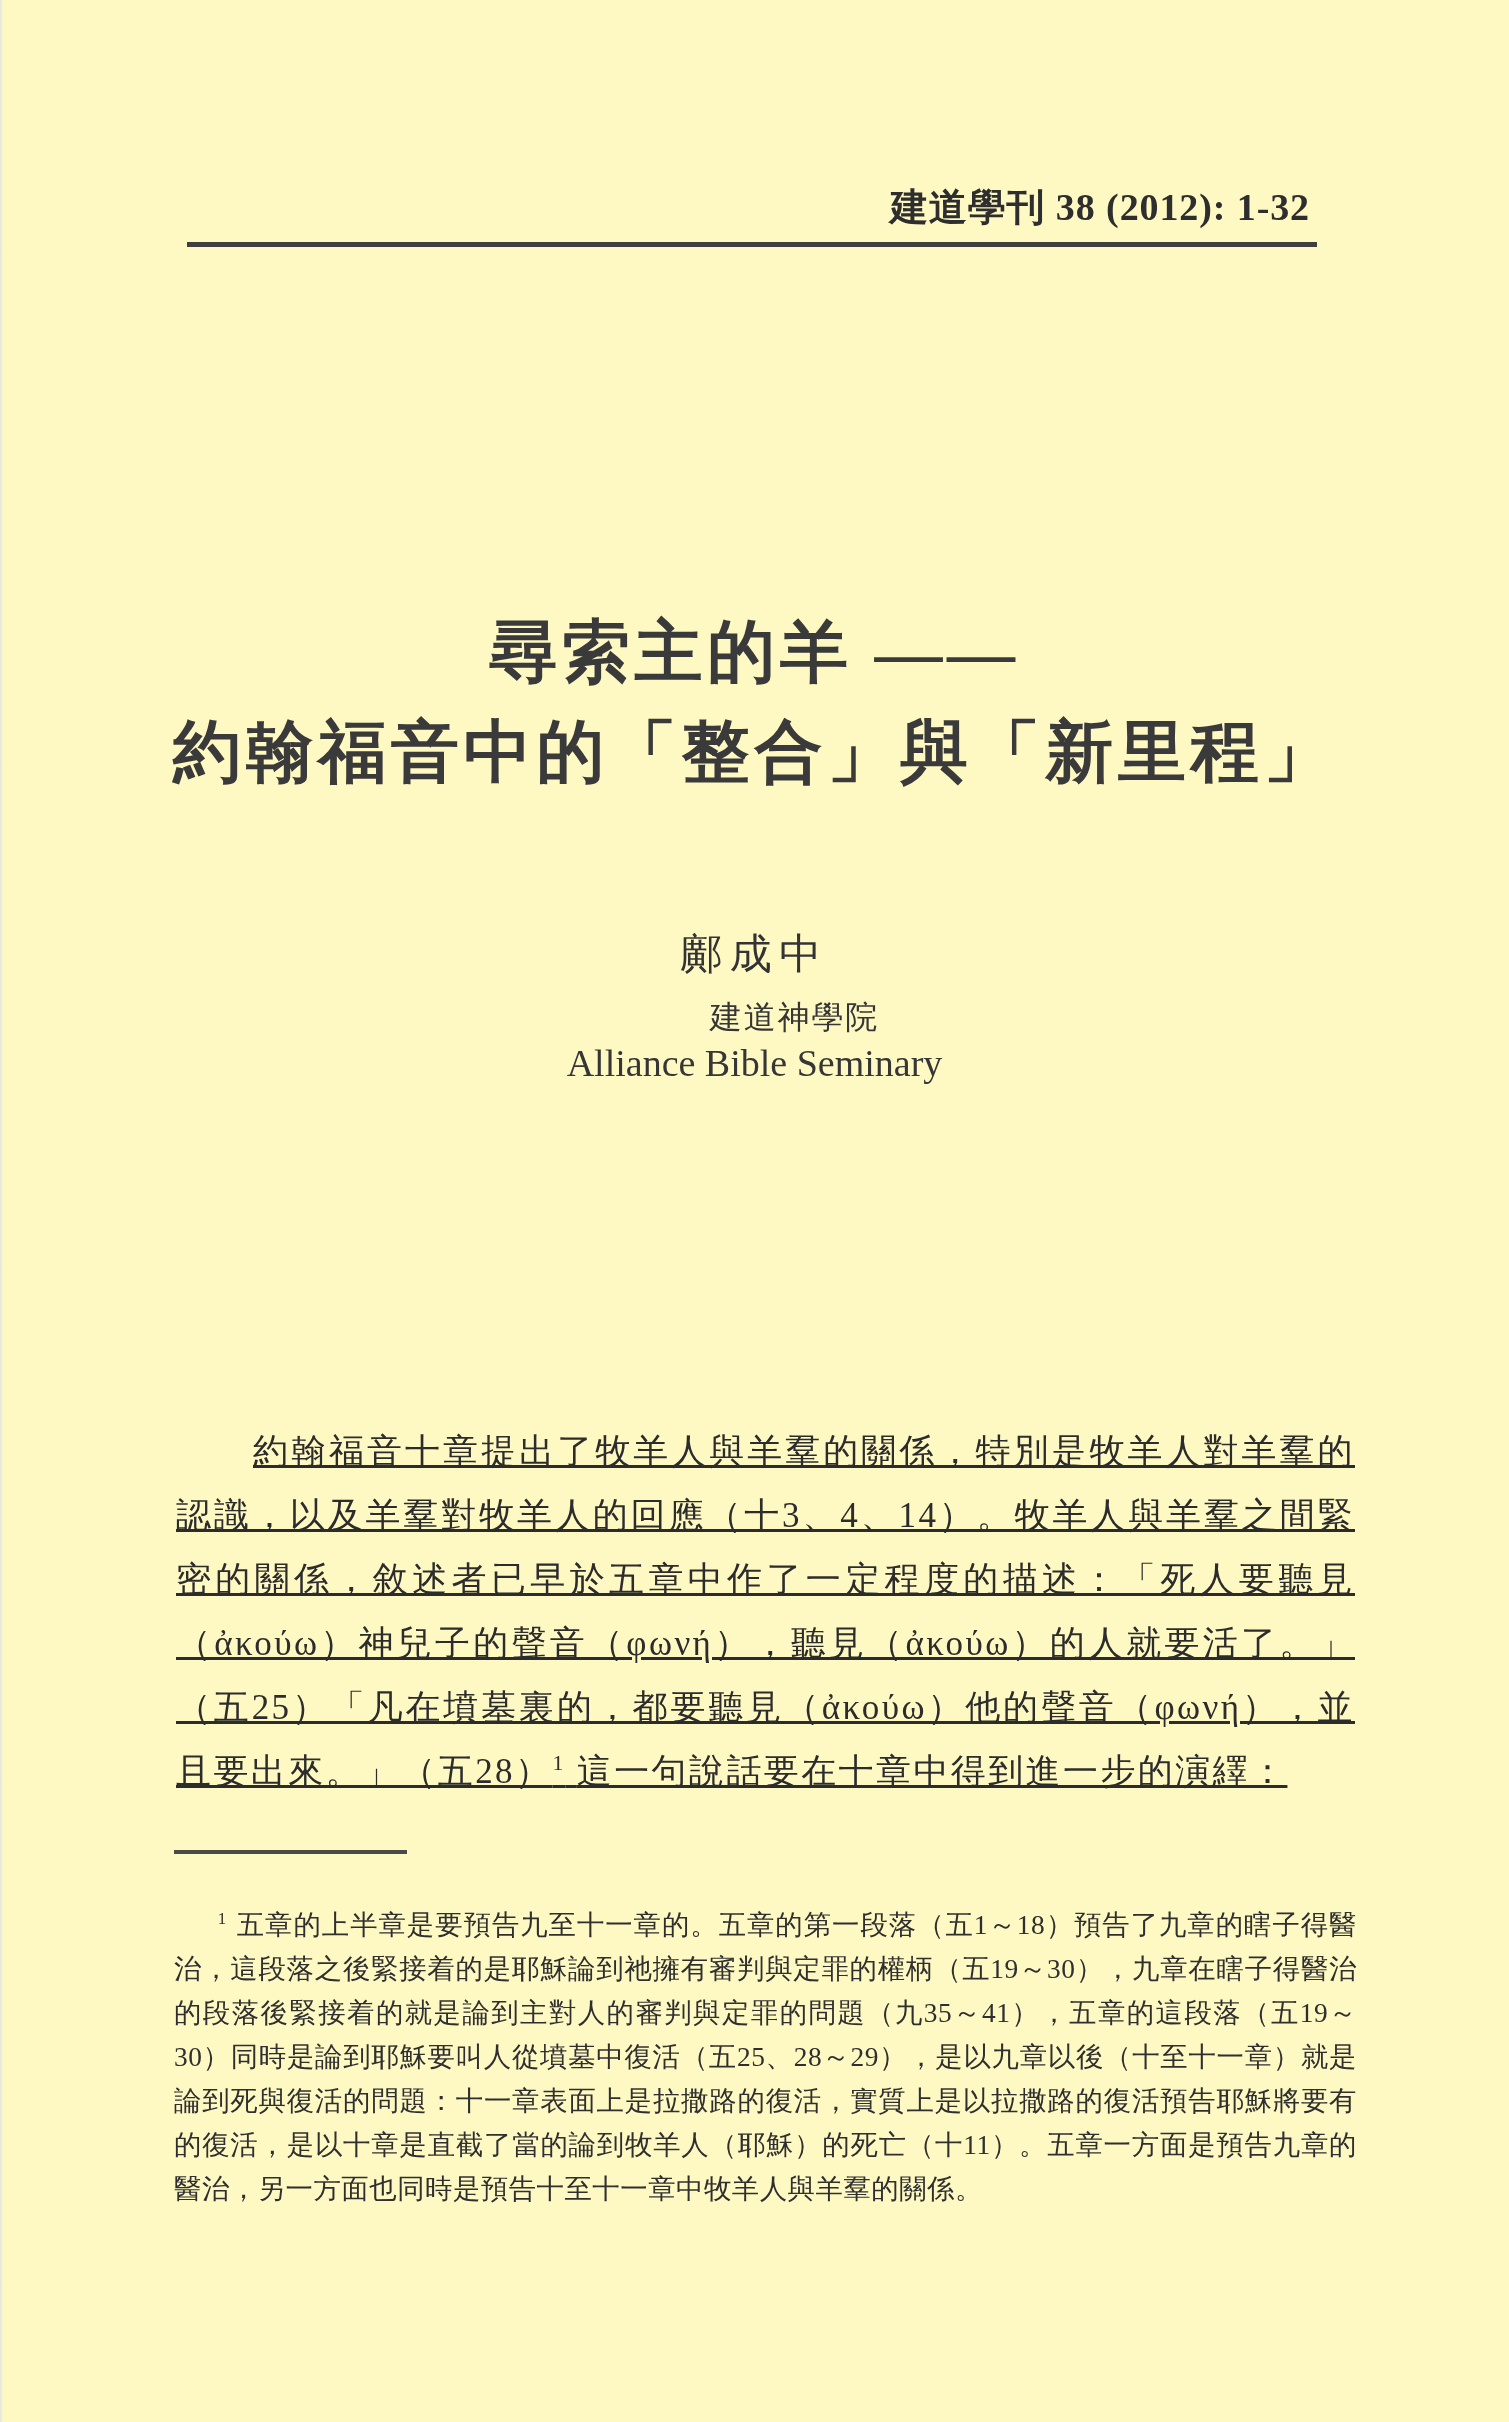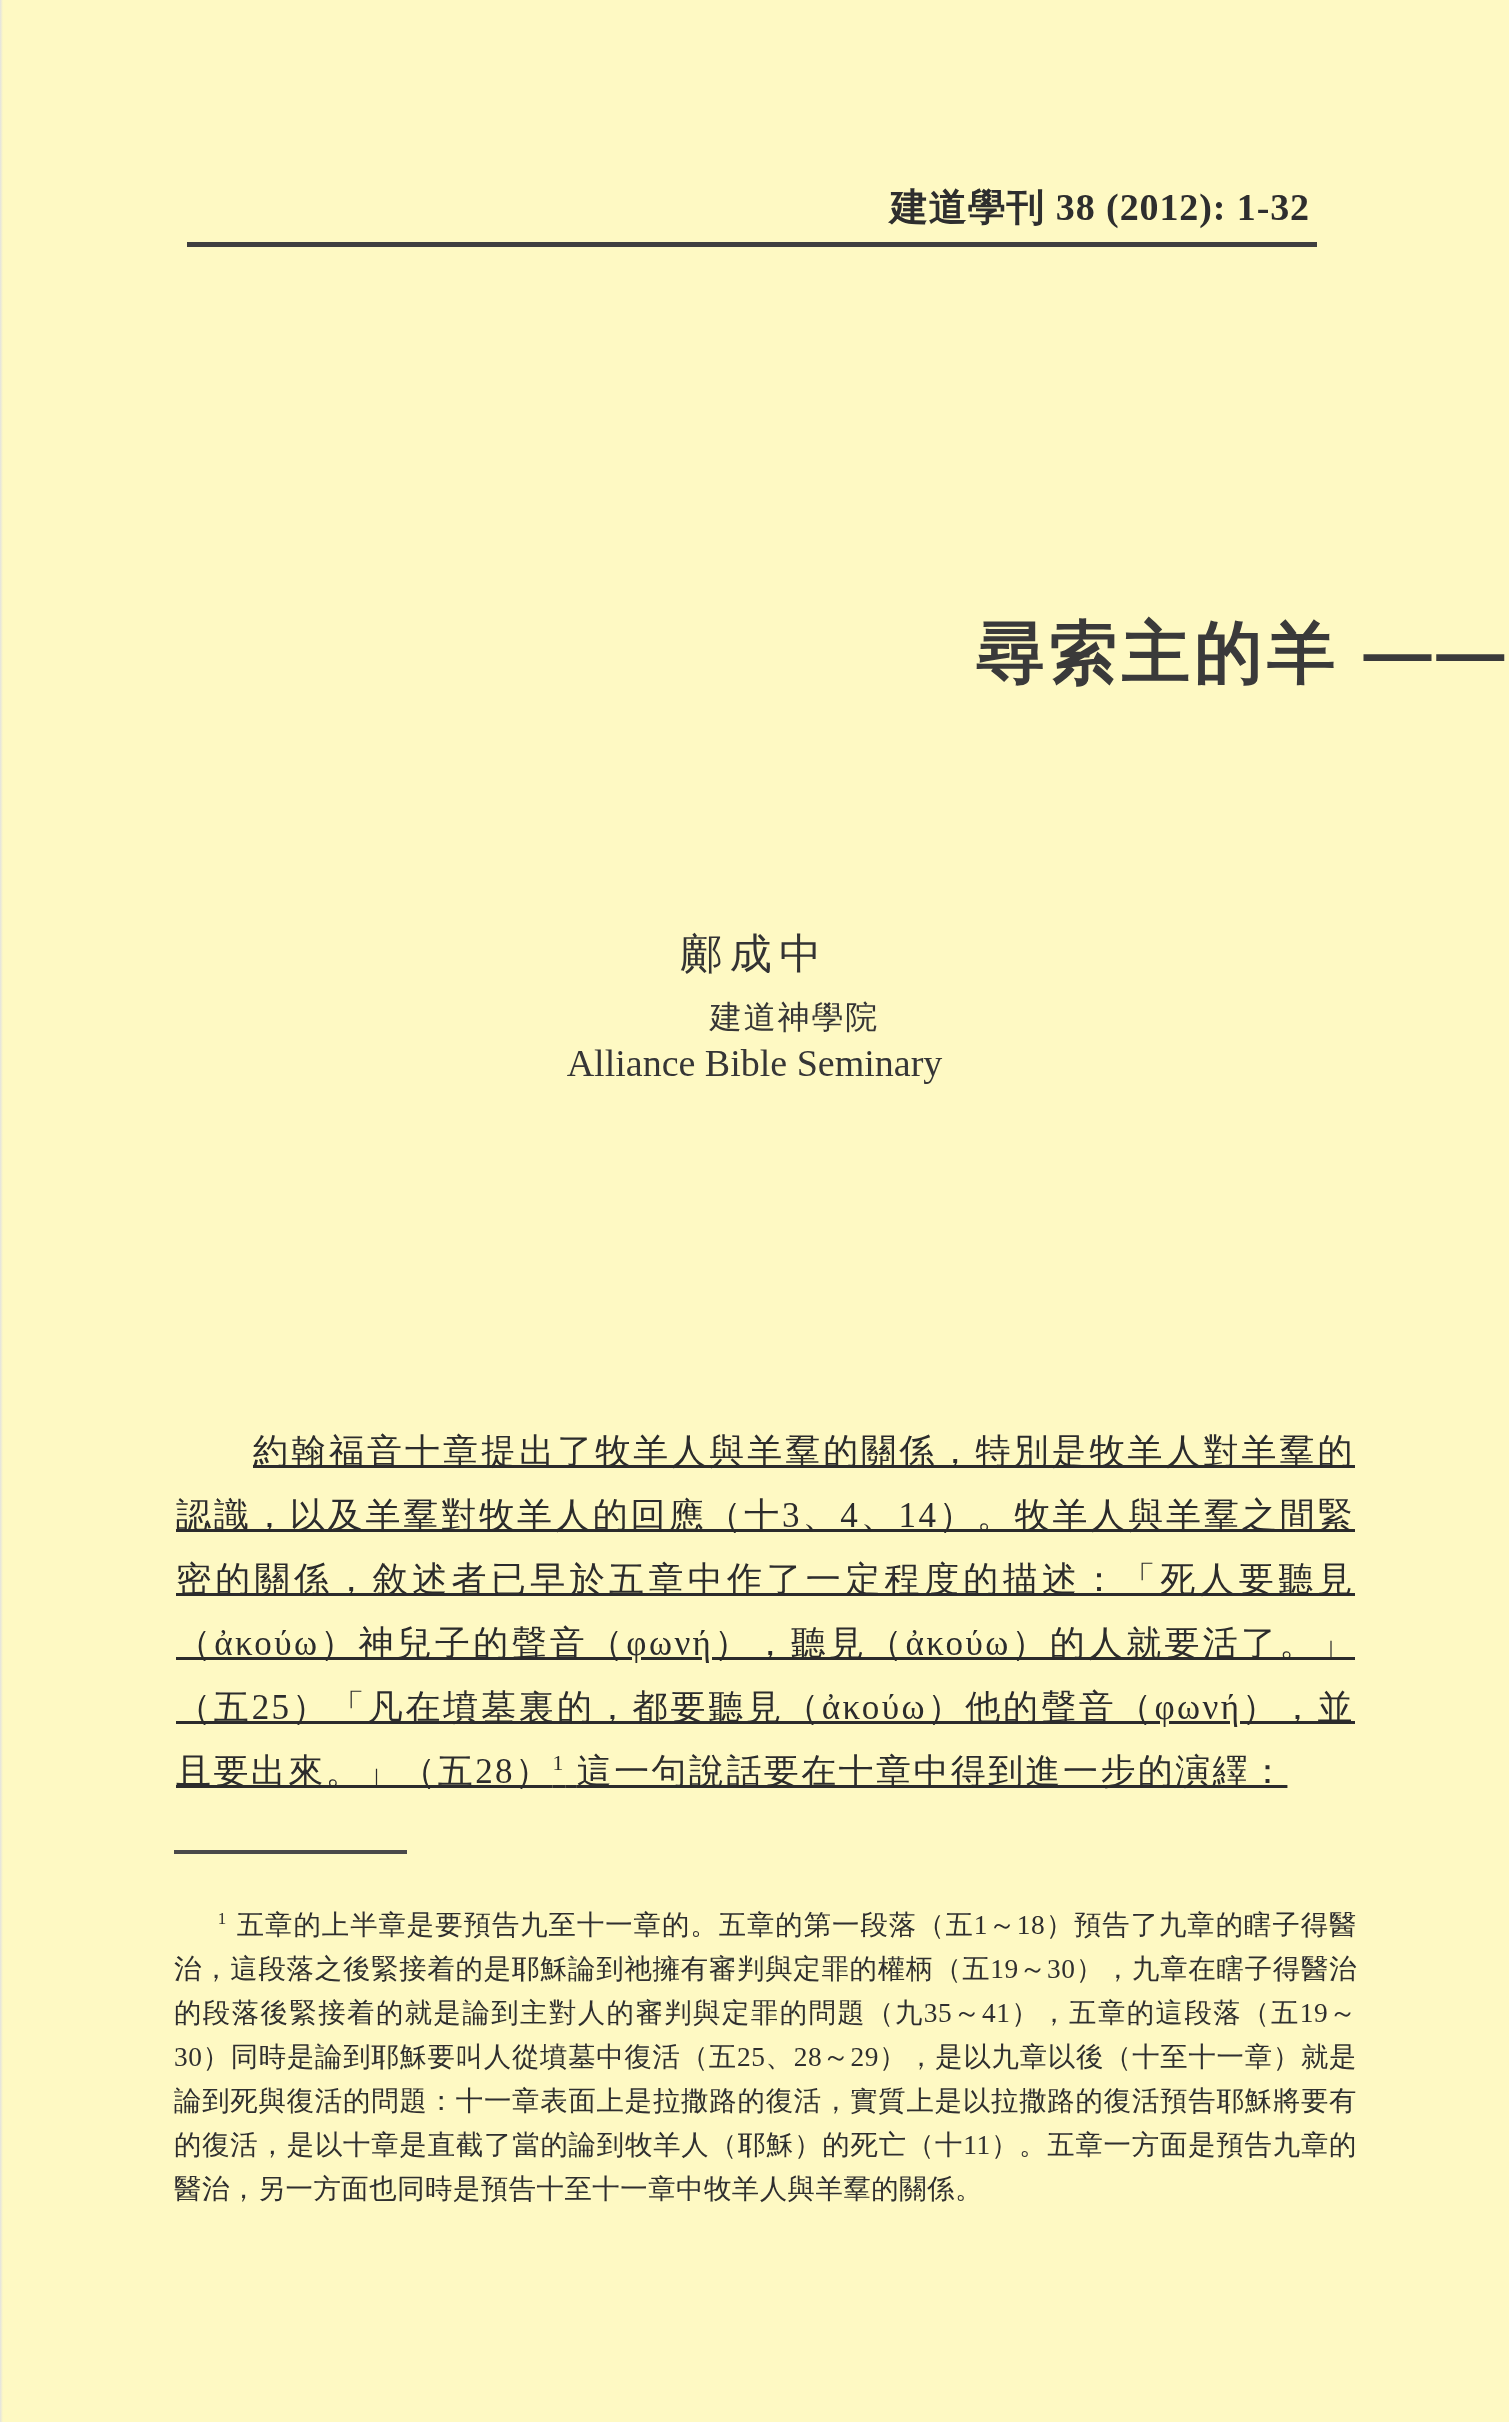--- a/index.html
+++ b/index.html
@@ -41,22 +41,22 @@
     width: 1130px;
     height: 4.7px;
     background: #3f3f3f;
   }
 
   .article-title {
     position: absolute;
     top: 602px;
     left: 0;
     width: 1509px;
-    text-align: right;
-    font-family: Liberation Sans, sans-serif;
+    text-align: center;
+    font-family: Liberation Serif, serif;
     font-weight: bold;
     font-size: 68px;
     line-height: 100px;
     letter-spacing: 4.7px;
     color: #3a3a3a;
   }
 
   .author-name {
     position: absolute;
     top: 926px;
@@ -137,20 +137,21 @@
 
 <div class="page">
   <div class="scan-edge"></div>
 
   <div class="journal-header">建道學刊 38 (2012): 1-32</div>
 
   <div class="header-rule"></div>
 
   <div class="article-title">
     <div>尋索主的羊 ——</div>
+    <div>約翰福音中的「整合」與「新里程」</div>
   </div>
 
   <div class="author-name">鄺成中</div>
 
   <div class="affil-zh">建道神學院</div>
 
   <div class="affil-en">Alliance Bible Seminary</div>
 
   <p class="body-text"><span>約翰福音十章提出了牧羊人與羊羣的關係，特別是牧羊人對羊羣的認識，以及羊羣對牧羊人的回應（十3、4、14）。牧羊人與羊羣之間緊密的關係，敘述者已早於五章中作了一定程度的描述：「死人要聽見（ἀκούω）神兒子的聲音（φωνή），聽見（ἀκούω）的人就要活了。」（五25）「凡在墳墓裏的，都要聽見（ἀκούω）他的聲音（φωνή），並且要出來。」（五28）</span><sup>1</sup> <span>這一句說話要在十章中得到進一步的演繹：</span></p>
 

